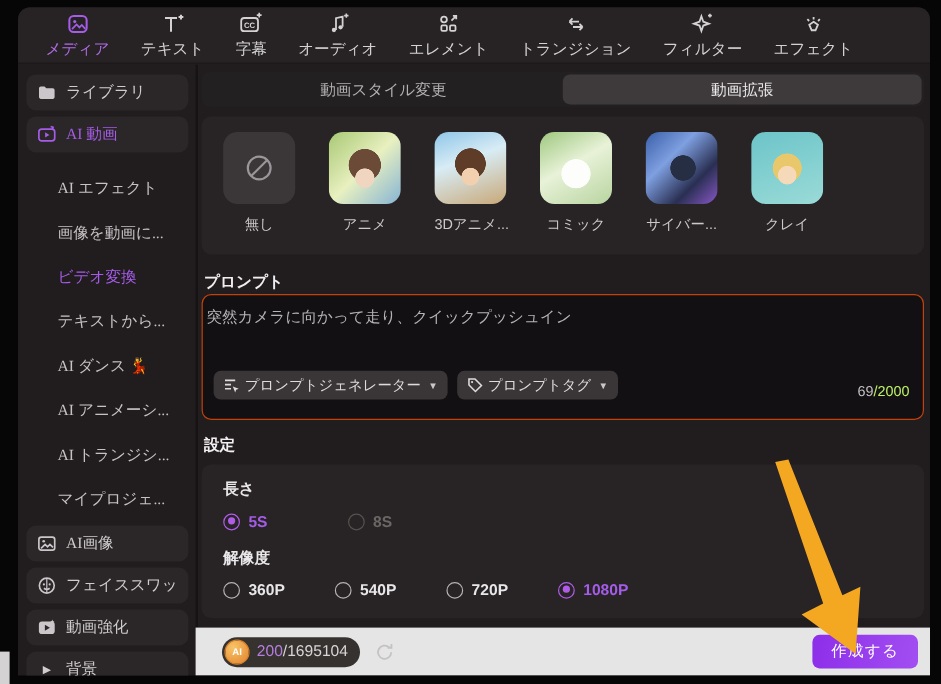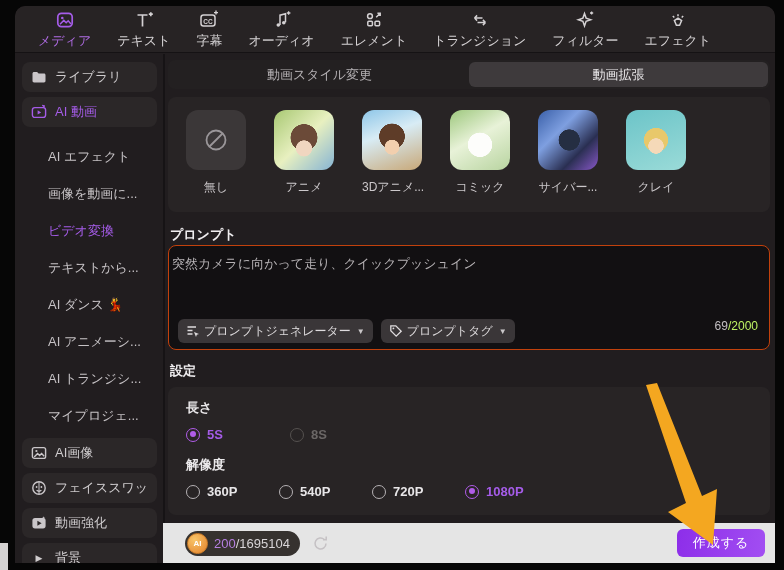--- a/index.html
+++ b/index.html
@@ -13,21 +13,21 @@
     background:#272324; border-radius:10px 10px 0 0; display:flex; align-items:center;
     padding:0 6px 0 10px; border-bottom:1px solid #151214; }
   .nav-item { display:flex; flex-direction:column; align-items:center; justify-content:center;
     padding:2px 13px 0 13px; cursor:pointer; }
   .nav-icon { height:20px; display:flex; align-items:flex-end; }
   .nav-label { font-size:13px; color:#d4d1d3; margin-top:2px; white-space:nowrap; }
   .nav-item.active .nav-label { color:#b06ce4; }
   .nav-icon svg { display:block; }
 
   
-  .sidebar { position:absolute; left:0; top:48px; width:148px; bottom:0; padding:8px 6px 0 7px; }
+  .sidebar { position:absolute; left:0; top:48px; width:148px; bottom:0; padding:8px 6px 0 7px;font-family:Liberation Serif, serif; }
   .side-item { height:30px; display:flex; align-items:center; gap:8px; padding:0 9px;
     border-radius:8px; margin-bottom:5px; cursor:pointer; }
   .side-item.boxed { background:#2b2728; }
   .side-label { font-size:13px; color:#cfcccE; white-space:nowrap; overflow:hidden; }
   .side-item.purple .side-label { color:#a55ce8; }
   .side-sub { height:30px; display:flex; align-items:center; padding:0 9px 0 26px;
     margin-bottom:7px; cursor:pointer; }
   .side-sub .side-label { font-size:13px; color:#c6c2c5; }
   .side-sub.selected .side-label { color:#a55ce8; }
   .side-gap { height:10px; }
@@ -68,22 +68,22 @@
   .thumb-clay { background:
     radial-gradient(circle at 50% 60%, #f5d9b8 0 16%, rgba(0,0,0,0) 17%),
     radial-gradient(circle at 50% 50%, #e8c86a 0 28%, rgba(0,0,0,0) 29%),
     linear-gradient(160deg,#6cc4c8 0%,#9adbd8 100%); }
 
   .section-label { position:absolute; left:5px; font-size:13px; font-weight:bold; color:#f0eef0; }
   .prompt-label { top:172px; }
   .prompt-box { position:absolute; left:3px; top:191px; width:602px; height:105px;
     background:#121012; border:1px solid #c2410c; border-radius:8px; padding:9px 3px; }
   .prompt-text { font-size:13px; color:#b6b2b5; line-height:1.4; }
-  .prompt-controls { position:absolute; left:9px; right:11px; bottom:6px; display:flex;
-    align-items:flex-start; gap:8px; }
+  .prompt-controls { position:absolute; left:9px; right:11px; bottom:16px; display:flex;
+    align-items:flex-end; gap:8px; }
   .prompt-btn { height:24px; background:#3a3638; border-radius:6px; display:flex;
     align-items:center; gap:4px; padding:0 8px; font-size:12px; color:#dedbdd; cursor:pointer; }
   .dd-caret { font-size:8px; color:#cac7c9; margin-left:2px; }
   .char-counter { margin-left:auto; font-size:12px; }
   .char-count { color:#c2bec1; }
   .char-limit { color:#bef264; }
 
   .settings-label { top:308px; }
   .settings-card { position:absolute; left:3px; top:333px; width:602px; height:128px;
     background:#282425; border-radius:8px; padding:12px 18px; }

